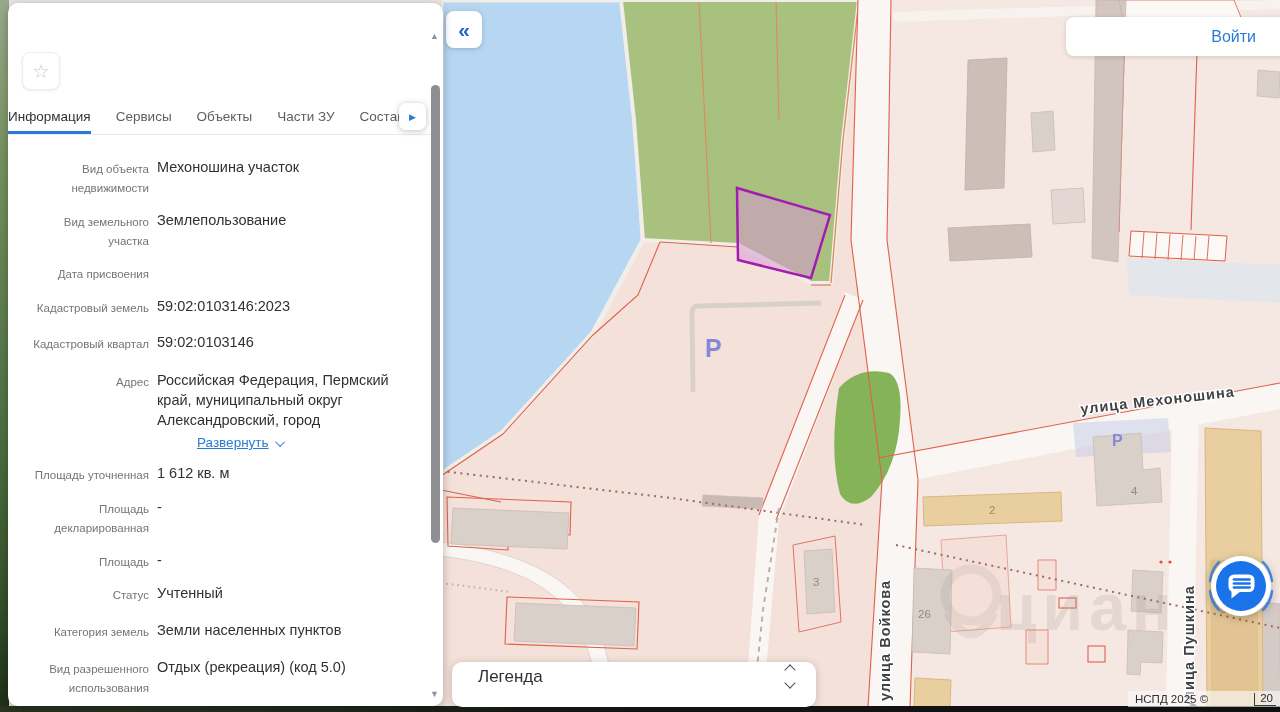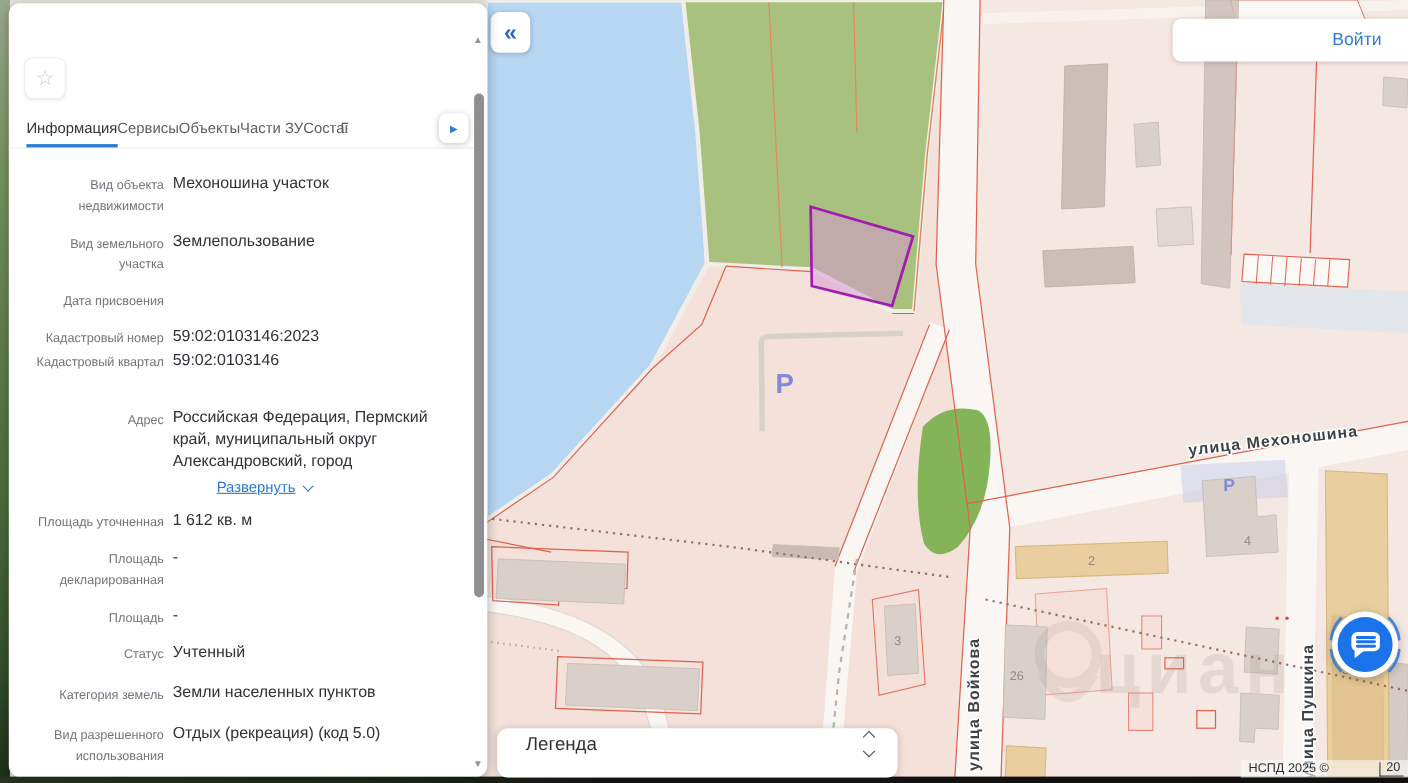--- a/index.html
+++ b/index.html
@@ -15,21 +15,21 @@
   .bottom-bar{position:absolute;left:0;top:706px;width:1280px;height:6px;
     background:linear-gradient(90deg,#2a3421 0%,#1d2617 30%,#141414 42%,#0f0f0f 100%);}
   
   .panel{position:absolute;left:8px;top:3px;width:435px;height:703px;background:#fff;
     border-radius:10px;box-shadow:0 2px 10px rgba(0,0,0,.28);z-index:5;}
   .panel-title{position:absolute;left:16px;top:12px;width:400px;font-size:19px;font-weight:500;color:#383c41;}
   .star-btn{position:absolute;left:14px;top:49px;width:36px;height:36px;border:1px solid #ededee;border-radius:8px;
     box-shadow:0 1px 3px rgba(0,0,0,.07);display:flex;align-items:center;justify-content:center;
     font-size:19px;color:#c6c8cb;background:#fff;cursor:pointer;}
   .tabs{position:absolute;left:0;top:97px;width:424px;height:35px;border-bottom:1px solid #e8eaed;
-    display:flex;align-items:flex-end;padding-left:16px;box-sizing:border-box;}
+    display:flex;align-items:flex-end;gap:25px;box-sizing:border-box;}
   .tab{font-size:13.5px;color:#5a5f64;padding-bottom:7px;border-bottom:3px solid transparent;white-space:nowrap;cursor:pointer;}
   .tab.active{color:#2f3337;border-bottom-color:var(--accent,#2b7bd6);}
   .tab.cut{width:40px;overflow:hidden;}
   .tab.sliver{width:10px;overflow:hidden;margin-left:-6px;}
   .next-btn{position:absolute;left:391px;top:100px;width:27px;height:27px;background:#fff;border-radius:7px;
     box-shadow:0 1px 6px rgba(0,0,0,.25);display:flex;align-items:center;justify-content:center;
     color:var(--accent,#2b7bd6);font-size:9px;cursor:pointer;z-index:2;}
   .row{position:absolute;left:16px;width:404px;display:flex;}
   .lbl{width:125px;flex:none;font-size:11.5px;color:#71767b;line-height:19px;padding-top:3px;text-align:right;}
   .val{margin-left:8px;width:260px;font-size:14.5px;color:#2e3236;line-height:20px;}
@@ -240,24 +240,24 @@
     <div class="val">Мехоношина участок</div>
   </div>
   <div class="row" style="top:207px">
     <div class="lbl">Вид земельного участка</div>
     <div class="val">Землепользование</div>
   </div>
   <div class="row" style="top:259px">
     <div class="lbl">Дата присвоения</div>
   </div>
   <div class="row" style="top:293px">
-    <div class="lbl">Кадастровый номер</div>
+    <div class="lbl">Кадастровый земель</div>
     <div class="val">59:02:0103146:2023</div>
   </div>
-  <div class="row" style="top:315px">
+  <div class="row" style="top:329px">
     <div class="lbl">Кадастровый квартал</div>
     <div class="val">59:02:0103146</div>
   </div>
   <div class="row" style="top:367px">
     <div class="lbl">Адрес</div>
     <div class="val">
       <span>Российская Федерация, Пермский край, муниципальный округ Александровский, город</span>
       <div>
         <span class="expand-link">Развернуть</span><span class="chev-dn-blue"></span>
       </div>

